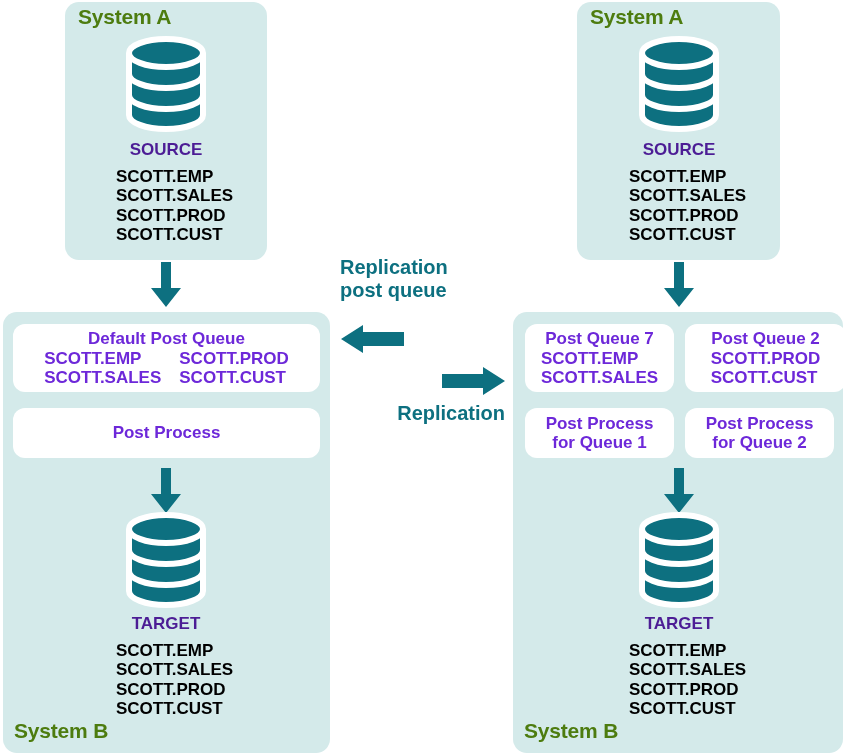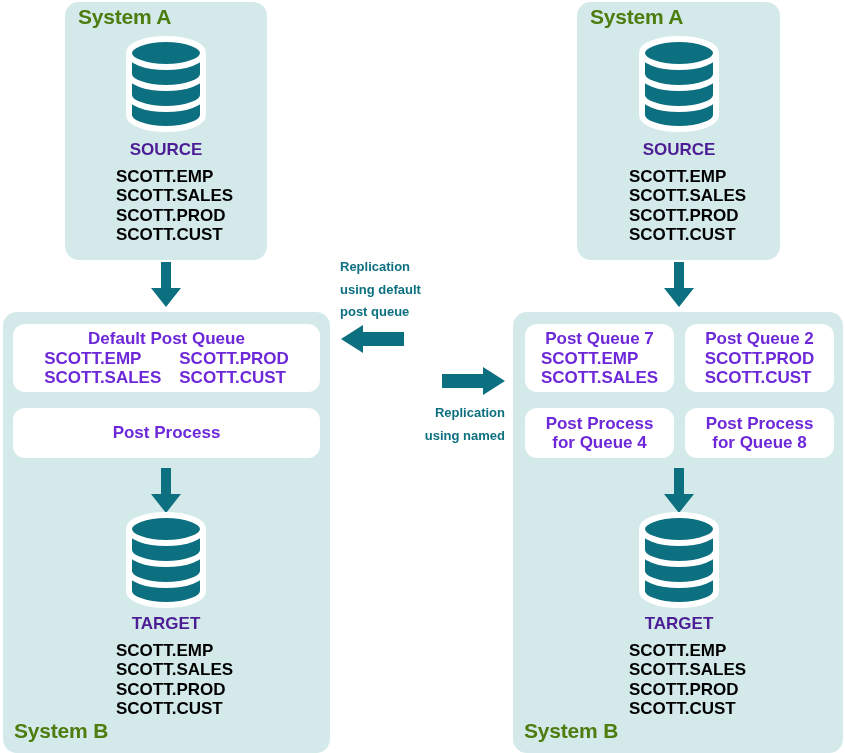--- a/index.html
+++ b/index.html
@@ -87,21 +87,21 @@
   }
 
   
   .arrow { position: absolute; }
   .arrow svg { display: block; width: 100%; height: 100%; }
 
   
   .flow-caption {
     position: absolute;
     color: #0d7080;
-    font-size: 13px;
+    font-size: 20px;
     font-weight: bold;
     line-height: 22.5px;
     white-space: nowrap;
   }
   .flow-caption.right-align { text-align: right; }
 </style>
 </head>
 <body>
 
 <div id="canvas">
@@ -175,39 +175,37 @@
     <div>SCOTT.EMP</div>
     <div>SCOTT.SALES</div>
     <div>SCOTT.PROD</div>
     <div>SCOTT.CUST</div>
   </div>
 
   <div class="panel-label" style="left:14px; top:719px;">System B</div>
 
   <div class="flow-caption" style="left:340px; top:256px;">
     <div>Replication</div>
-    <div>using default</div>
     <div>post queue</div>
   </div>
 
   <div class="arrow" style="left:341px; top:324px; width:64px; height:30px;">
     <svg viewBox="0 0 64 30" xmlns="http://www.w3.org/2000/svg">
       <polygon points="0,15 22,1 22,8 63,8 63,22 22,22 22,29" fill="#0d7080"></polygon>
     </svg>
   </div>
 
   <div class="arrow" style="left:441px; top:366px; width:64px; height:30px;">
     <svg viewBox="0 0 64 30" xmlns="http://www.w3.org/2000/svg">
       <polygon points="64,15 42,1 42,8 1,8 1,22 42,22 42,29" fill="#0d7080"></polygon>
     </svg>
   </div>
 
   <div class="flow-caption right-align" style="left:305px; top:402px; width:200px;">
     <div>Replication</div>
-    <div>using named</div>
   </div>
 
   <div class="panel" style="left:577px; top:2px; width:203px; height:258px;"></div>
 
   <div class="panel-label" style="left:590px; top:5px;">System A</div>
 
   <div class="db" style="left:637px; top:36px;">
     <svg viewBox="0 0 84 96" xmlns="http://www.w3.org/2000/svg">
       <g fill="#0d7080" stroke="#ffffff" stroke-width="6">
         <path d="M5,17 a37,14 0 0 1 74,0 v62 a37,14 0 0 1 -74,0 z"></path>
@@ -236,36 +234,36 @@
   <div class="panel" style="left:513px; top:312px; width:330px; height:441px;"></div>
 
   <div class="wbox" style="left:525px; top:324px; width:149px; height:68px;">
     <div class="title">Post Queue 7</div>
     <div class="two-col">
       <span class="row">SCOTT.EMP</span>
       <span class="row">SCOTT.SALES</span>
     </div>
   </div>
 
-  <div class="wbox" style="left:685px; top:324px; width:149px; height:68px;">
+  <div class="wbox" style="left:685px; top:324px; width:161px; height:68px;">
     <div class="title">Post Queue 2</div>
     <div class="two-col">
       <span class="row">SCOTT.PROD</span>
       <span class="row">SCOTT.CUST</span>
     </div>
   </div>
 
   <div class="wbox" style="left:525px; top:408px; width:149px; height:50px;">
     <div class="row">Post Process</div>
-    <div class="row">for Queue 4</div>
+    <div class="row">for Queue 1</div>
   </div>
 
   <div class="wbox" style="left:685px; top:408px; width:149px; height:50px;">
     <div class="row">Post Process</div>
-    <div class="row">for Queue 8</div>
+    <div class="row">for Queue 2</div>
   </div>
 
   <div class="arrow" style="left:663px; top:468px; width:32px; height:46px;">
     <svg viewBox="0 0 32 46" xmlns="http://www.w3.org/2000/svg">
       <polygon points="11,0 21,0 21,26 31,26 16,45 1,26 11,26" fill="#0d7080"></polygon>
     </svg>
   </div>
 
   <div class="db" style="left:637px; top:512px;">
     <svg viewBox="0 0 84 96" xmlns="http://www.w3.org/2000/svg">

